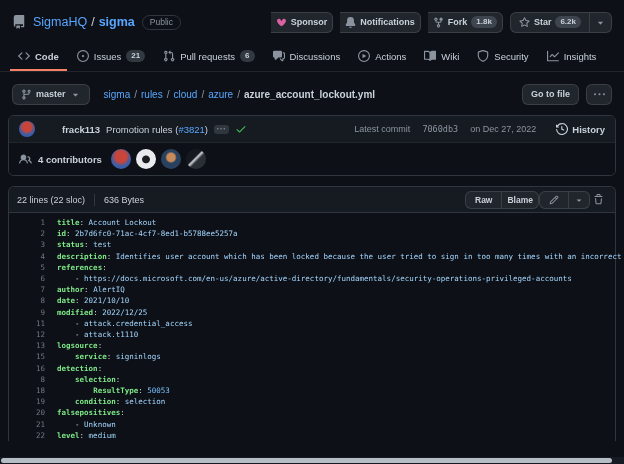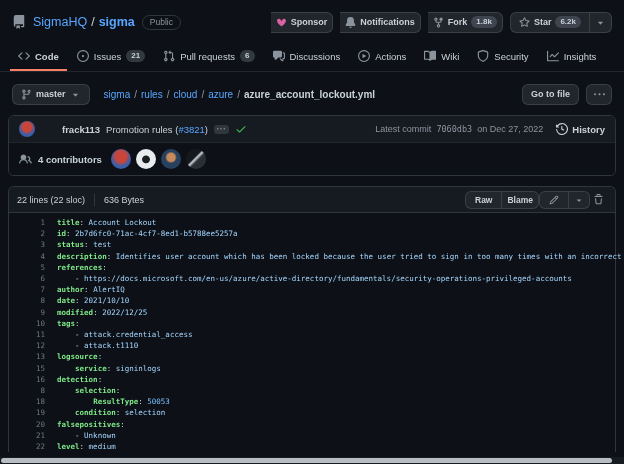--- a/index.html
+++ b/index.html
@@ -80,21 +80,21 @@
   .av-frack { background:radial-gradient(circle at 50% 38%, #c9453a 0 34%, #3b5ea8 60%); }
   .commit-author { font-weight:700; color:#c9d1d9;margin-left:21px; }
   .commit-msg { color:#c9d1d9; }
   .commit-msg a { color:#58a6ff; }
   .msg-expander {
     display:inline-flex; align-items:center; justify-content:center;
     width:15px; height:9px; border-radius:3px; background:#30363d; color:#8b949e; cursor:pointer;
   }
   .msg-expander .ic { width:8px; height:8px; }
   .commit-check { color:#3fb950; }
-  .commit-right { margin-left:auto; display:flex; align-items:center; gap:5px; font-size:9px; color:#8b949e; }
+  .commit-right { margin-left:auto; display:flex; align-items:center; gap:12px; font-size:9px; color:#8b949e; }
   .commit-hash { font-family:"DejaVu Sans Mono", monospace; font-size:8.5px; }
   .history { display:flex; align-items:center; gap:4px; color:#c9d1d9; font-weight:700; font-size:9.5px; margin-left:8px; cursor:pointer; }
   .history .ic { color:#c9d1d9; }
 
   .contrib-bar {
     height:33px; display:flex; align-items:center; padding:0 10px; gap:9px;
     border-top:1px solid #21262d; font-size:9.5px; background:#0d1117;
   }
   .contrib-label { display:flex; align-items:center; gap:6px; color:#c9d1d9; font-weight:600; }
   .contrib-label .ic { color:#8b949e; width:13px; height:13px; }
@@ -367,21 +367,20 @@
   <div class="code" id="code">
       <div class="code-row"><span class="ln">1</span><span class="lc"><span class="tk">title</span><span class="tp">: </span><span class="ts">Account Lockout</span></span></div>
       <div class="code-row"><span class="ln">2</span><span class="lc"><span class="tk">id</span><span class="tp">: </span><span class="ts">2b7d6fc0-71ac-4cf7-8ed1-b5788ee5257a</span></span></div>
       <div class="code-row"><span class="ln">3</span><span class="lc"><span class="tk">status</span><span class="tp">: </span><span class="ts">test</span></span></div>
       <div class="code-row"><span class="ln">4</span><span class="lc"><span class="tk">description</span><span class="tp">: </span><span class="ts">Identifies user account which has been locked because the user tried to sign in too many times with an incorrect user ID or password.</span></span></div>
       <div class="code-row"><span class="ln">5</span><span class="lc"><span class="tk">references</span><span class="tp">:</span></span></div>
       <div class="code-row"><span class="ln">6</span><span class="lc"><span class="tp">    - </span><span class="ts">https://docs.microsoft.com/en-us/azure/active-directory/fundamentals/security-operations-privileged-accounts</span></span></div>
       <div class="code-row"><span class="ln">7</span><span class="lc"><span class="tk">author</span><span class="tp">: </span><span class="ts">AlertIQ</span></span></div>
       <div class="code-row"><span class="ln">8</span><span class="lc"><span class="tk">date</span><span class="tp">: </span><span class="ts">2021/10/10</span></span></div>
       <div class="code-row"><span class="ln">9</span><span class="lc"><span class="tk">modified</span><span class="tp">: </span><span class="ts">2022/12/25</span></span></div>
-      <div class="code-row"><span class="ln">10</span><span class="lc"><span class="tk">tags</span><span class="tp">:</span></span></div>
       <div class="code-row"><span class="ln">11</span><span class="lc"><span class="tp">    - </span><span class="ts">attack.credential_access</span></span></div>
       <div class="code-row"><span class="ln">12</span><span class="lc"><span class="tp">    - </span><span class="ts">attack.t1110</span></span></div>
       <div class="code-row"><span class="ln">13</span><span class="lc"><span class="tk">logsource</span><span class="tp">:</span></span></div>
       <div class="code-row"><span class="ln">15</span><span class="lc"><span class="tp">    </span><span class="tk">service</span><span class="tp">: </span><span class="ts">signinlogs</span></span></div>
       <div class="code-row"><span class="ln">16</span><span class="lc"><span class="tk">detection</span><span class="tp">:</span></span></div>
       <div class="code-row"><span class="ln">8</span><span class="lc"><span class="tp">    </span><span class="tk">selection</span><span class="tp">:</span></span></div>
       <div class="code-row"><span class="ln">18</span><span class="lc"><span class="tp">        </span><span class="tk">ResultType</span><span class="tp">: </span><span class="tn">50053</span></span></div>
       <div class="code-row"><span class="ln">19</span><span class="lc"><span class="tp">    </span><span class="tk">condition</span><span class="tp">: </span><span class="ts">selection</span></span></div>
       <div class="code-row"><span class="ln">20</span><span class="lc"><span class="tk">falsepositives</span><span class="tp">:</span></span></div>
       <div class="code-row"><span class="ln">21</span><span class="lc"><span class="tp">    - </span><span class="ts">Unknown</span></span></div>

